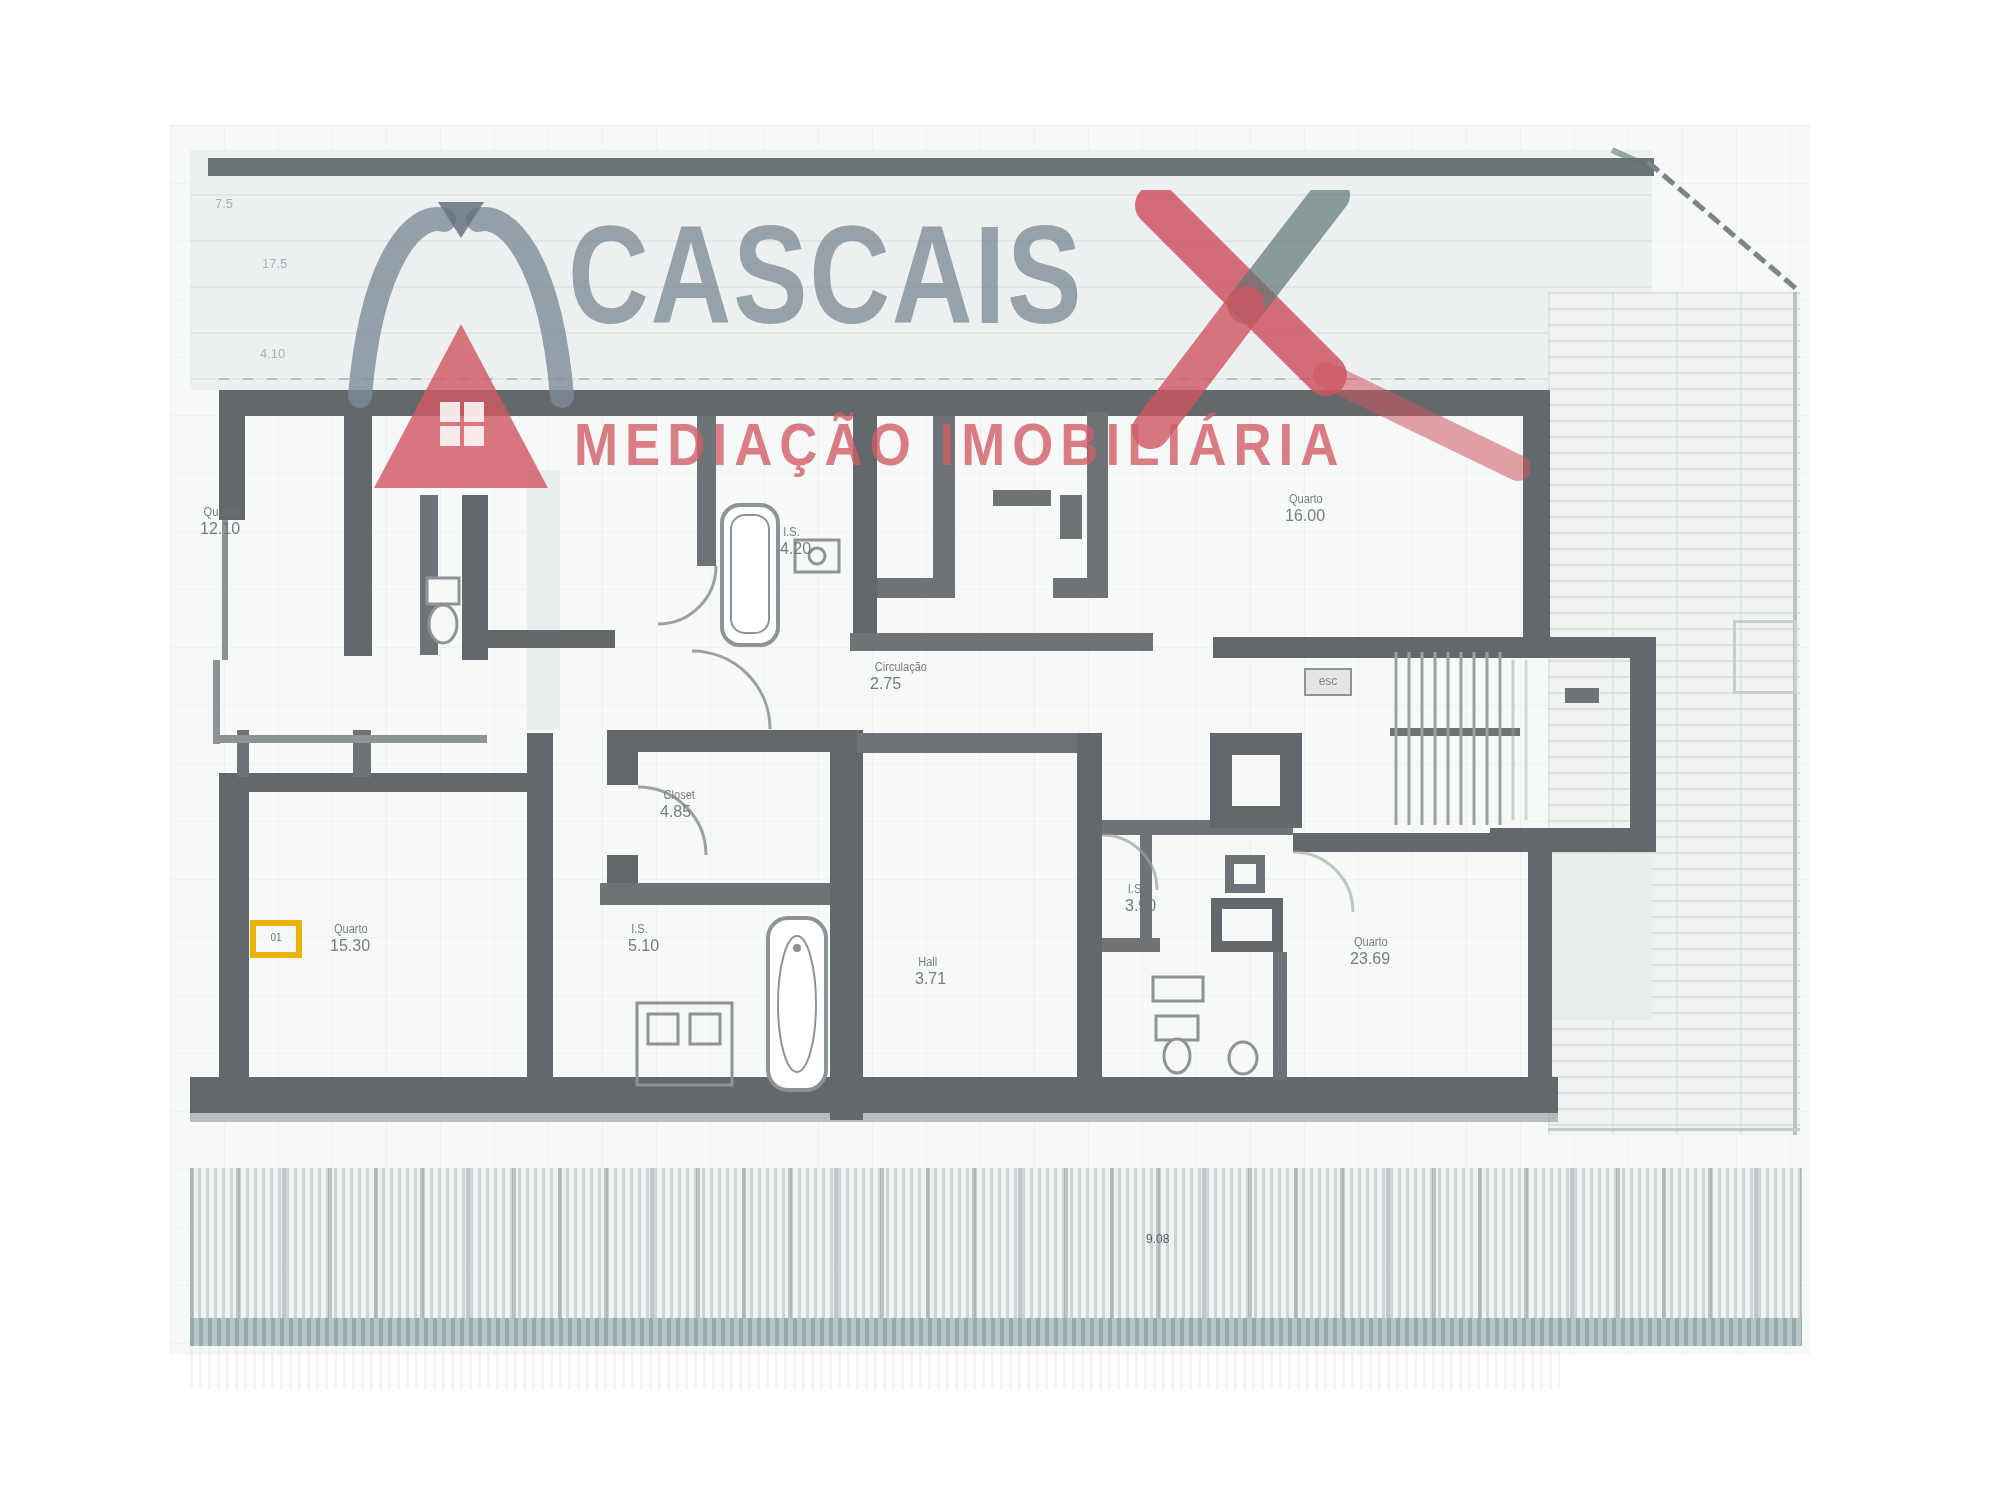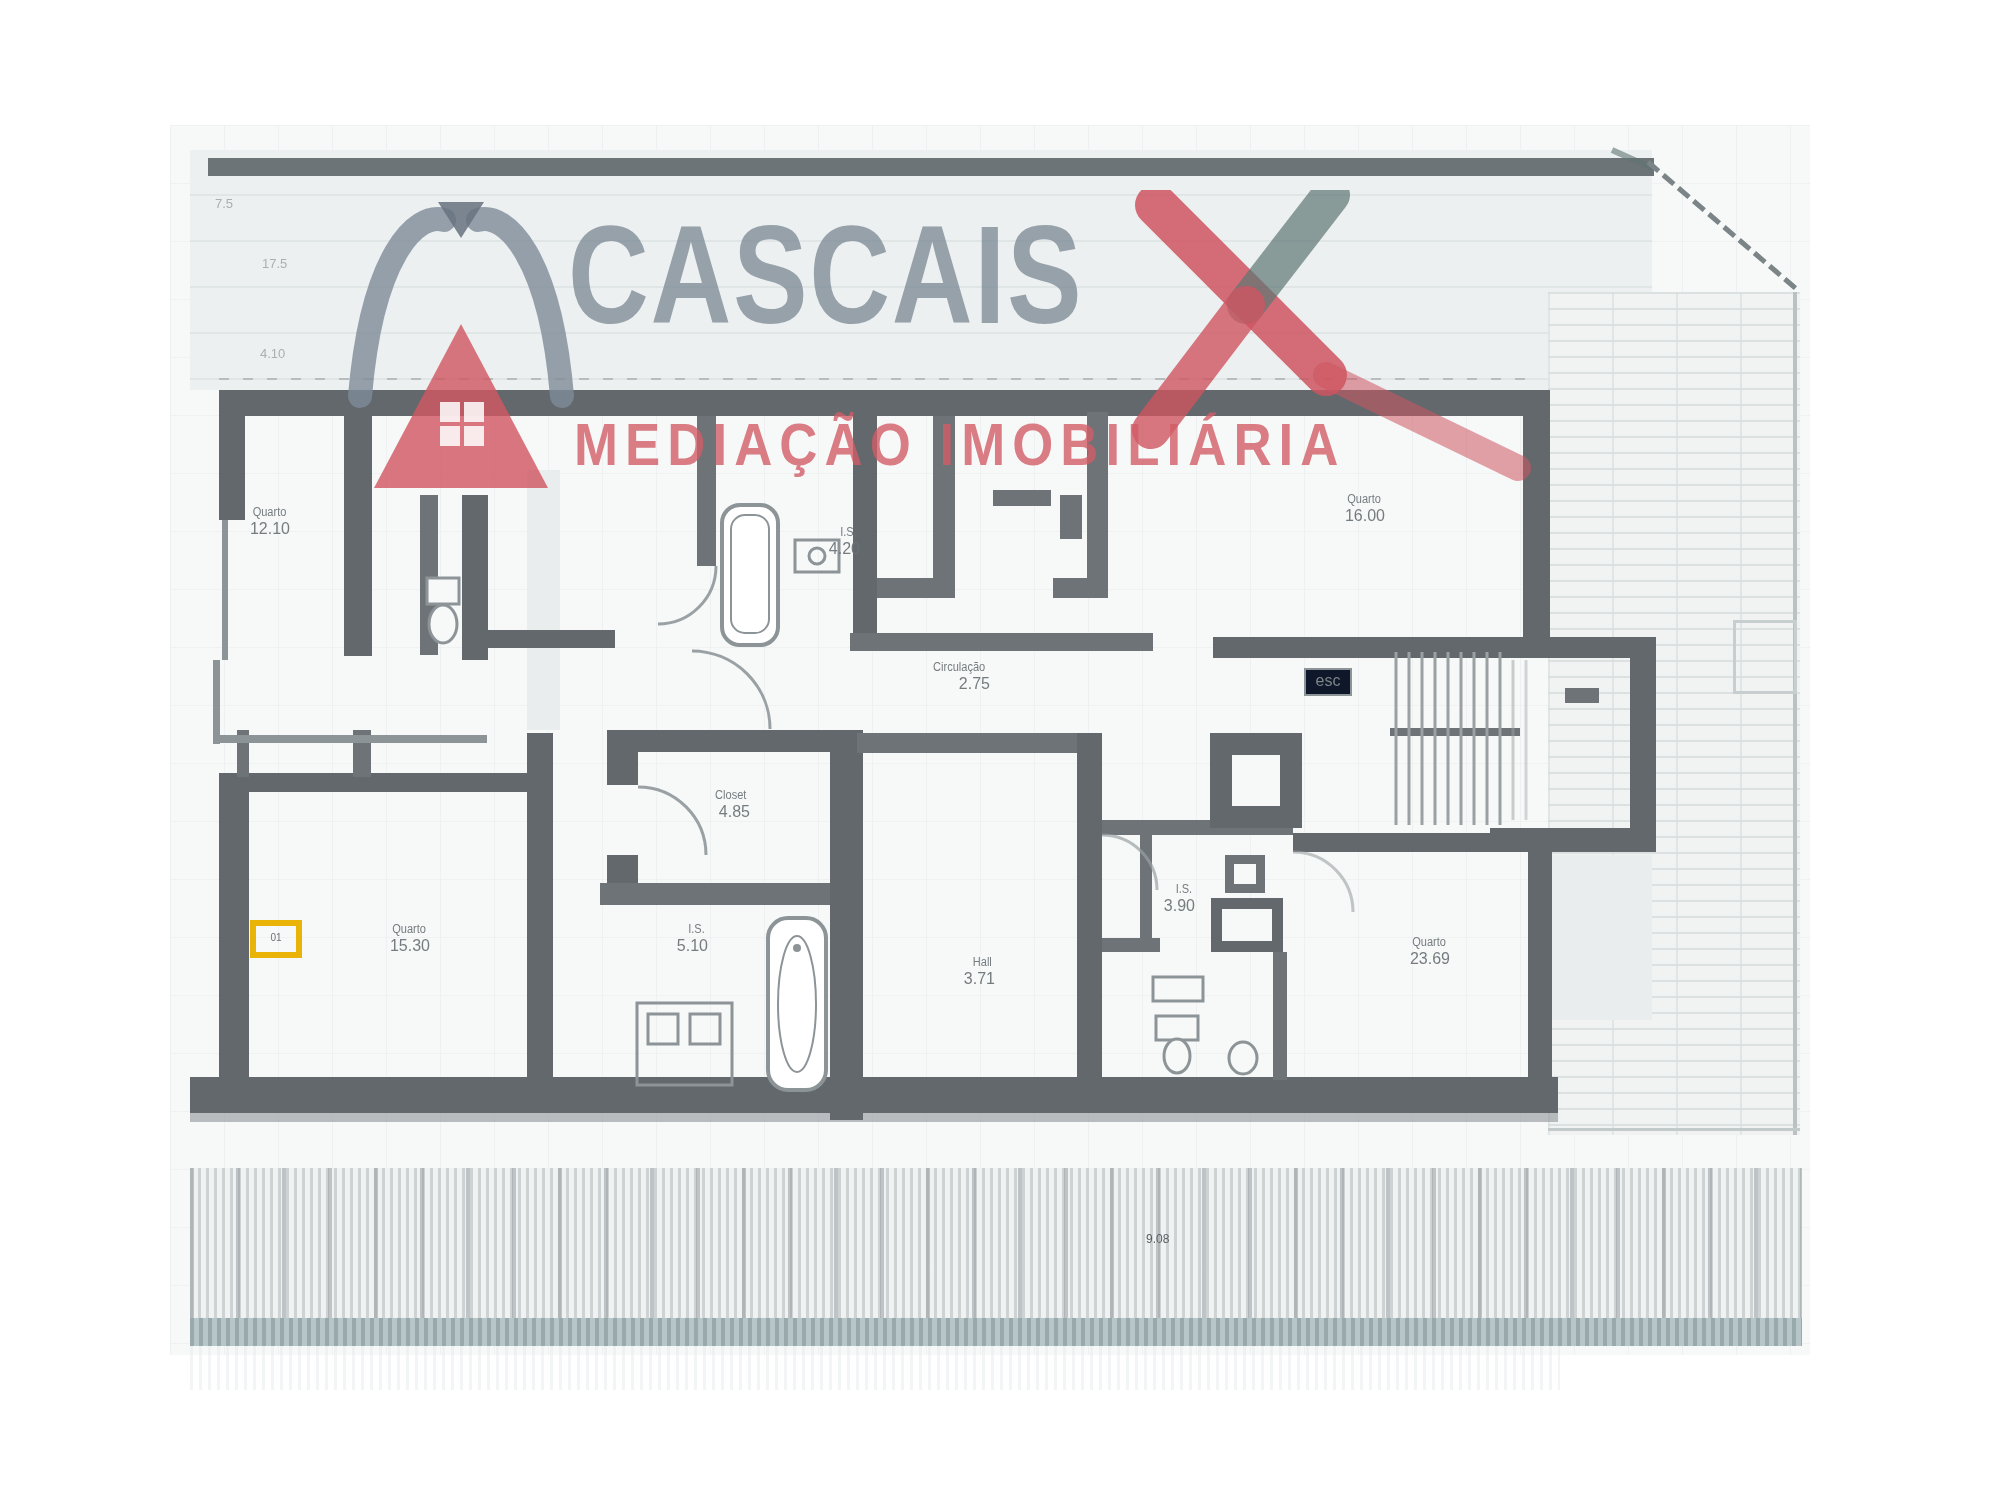--- a/index.html
+++ b/index.html
@@ -37,29 +37,29 @@
   .deck-fade{position:absolute;left:190px;top:1346px;width:1370px;height:44px;opacity:.5;background:
       repeating-linear-gradient(90deg,#e6ebec 0 3px, transparent 3px 9px);}
 
   svg.layer{position:absolute;left:0;top:0;width:2000px;height:1500px;}
   .wall{fill:#62686c;}
   .wall2{fill:#6d7377;}
   .wall3{fill:#8d9497;}
   .lite{fill:#eaedee;}
 
   
-  .lbl{position:absolute;color:#6b7276;font-size:12px;line-height:1.2;text-align:right;
+  .lbl{position:absolute;color:#6b7276;font-size:12px;line-height:1.2;text-align:left;
        filter:blur(.45px);opacity:.92;white-space:nowrap;}
   .lbl .nm{display:block;transform:scaleX(.92);}
   .lbl .ar{display:block;font-size:16px;}
   .dim{position:absolute;color:#a9b0b2;font-size:13px;filter:blur(.4px);white-space:nowrap;}
   .tagbox{position:absolute;border:6px solid #eab308;color:#6b7276;font-size:10px;line-height:24px;
           text-align:center;filter:blur(.35px);}
   .escbox{position:absolute;left:1304px;top:668px;width:44px;height:24px;border:2px solid #8d9497;
-          background:#0f172a;color:#7d8487;font-size:16px;line-height:22px;text-align:center;filter:blur(.35px);}
+          background:#e5e5e5;color:#7d8487;font-size:12px;line-height:22px;text-align:center;filter:blur(.35px);}
   .lvl{position:absolute;left:1146px;top:1232px;color:#5a6164;font-size:12px;filter:blur(.3px);}
 
   
   .wm{position:absolute;left:16px;top:0;width:2000px;height:1500px;pointer-events:none;}
   .wm-brand{position:absolute;left:552px;top:205px;font-size:140px;font-weight:800;line-height:1;
             letter-spacing:2px;color:rgba(128,141,153,.8);transform:scaleX(.8);transform-origin:left top;}
   .wm-tagline{position:absolute;left:558px;top:410px;font-size:60px;font-weight:800;letter-spacing:8px;
               color:rgba(209,92,103,.8);transform:scaleX(.88);transform-origin:left top;filter:blur(.6px);}
   .hsvg{position:absolute;left:330px;top:196px;}
   .xsvg{position:absolute;left:1110px;top:190px;}

